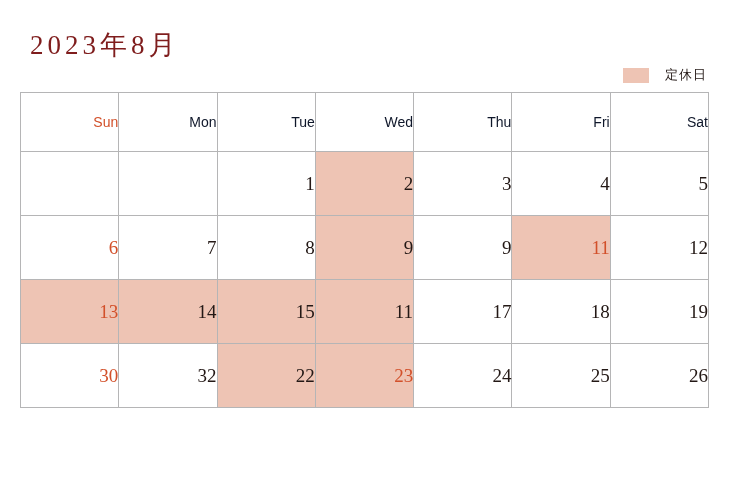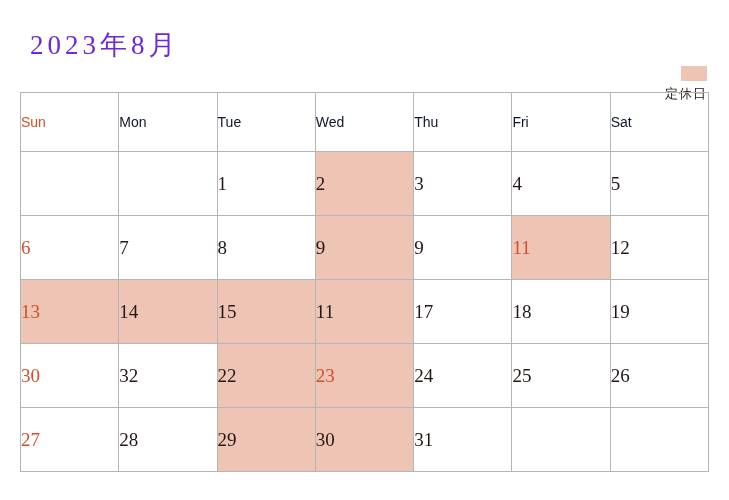--- a/index.html
+++ b/index.html
@@ -19,33 +19,32 @@
     width: 729px;
     height: 500px;
     box-sizing: border-box;
   }
   .title {
     position: absolute;
     left: 30px;
     top: 27px;
     font-size: 27px;
     letter-spacing: 4px;
-    color: #6d28d9;
+    color: #7f1d1d;
     font-family: "Liberation Serif", serif;
     white-space: nowrap;
     text-align: right;
   }
   .legend {
     position: absolute;
     right: 22px;
     top: 66px;
     display: flex;
-    align-items: flex-end;
-    gap: 4px;
-    flex-direction: column;
+    align-items: center;
+    gap: 16px;
   }
   .legend-swatch {
     width: 26px;
     height: 15px;
     background: #eec4b4;
     display: block;
   }
   .legend-label {
     font-size: 13px;
     color: #231815;
@@ -56,21 +55,21 @@
     position: absolute;
     left: 20px;
     top: 92px;
     width: 689px;
     border-collapse: collapse;
     table-layout: fixed;
   }
   .calendar th, .calendar td {
     border: 1px solid #b5b5b6;
     height: 63px;
-    text-align: left;
+    text-align: right;
     vertical-align: middle;
     padding: 0;
     font-weight: normal;
     margin-left: 17px;
   }
   .calendar th {
     height: 58px;
     font-size: 14px;
     color: #0f172a;
   }
@@ -146,25 +145,16 @@
         </tr>
         <tr>
           <td class="holiday-num">30</td>
           <td class="">32</td>
           <td class="closed">22</td>
           <td class="closed holiday-num">23</td>
           <td class="">24</td>
           <td class="">25</td>
           <td class="">26</td>
         </tr>
-        <tr>
-          <td class="holiday-num">27</td>
-          <td class="">28</td>
-          <td class="closed">29</td>
-          <td class="closed">30</td>
-          <td class="">31</td>
-          <td class="empty"></td>
-          <td class="empty"></td>
-        </tr>
       </tbody>
   </table>
 
 </div>
 
 </body></html>

